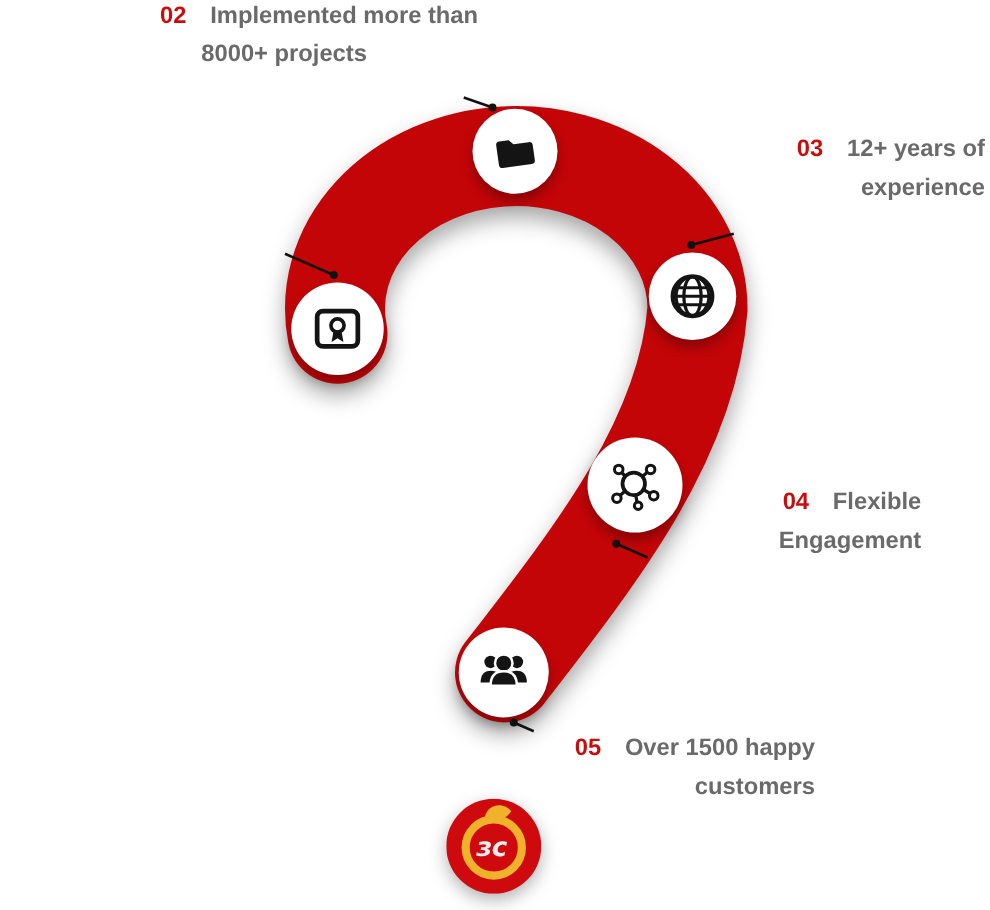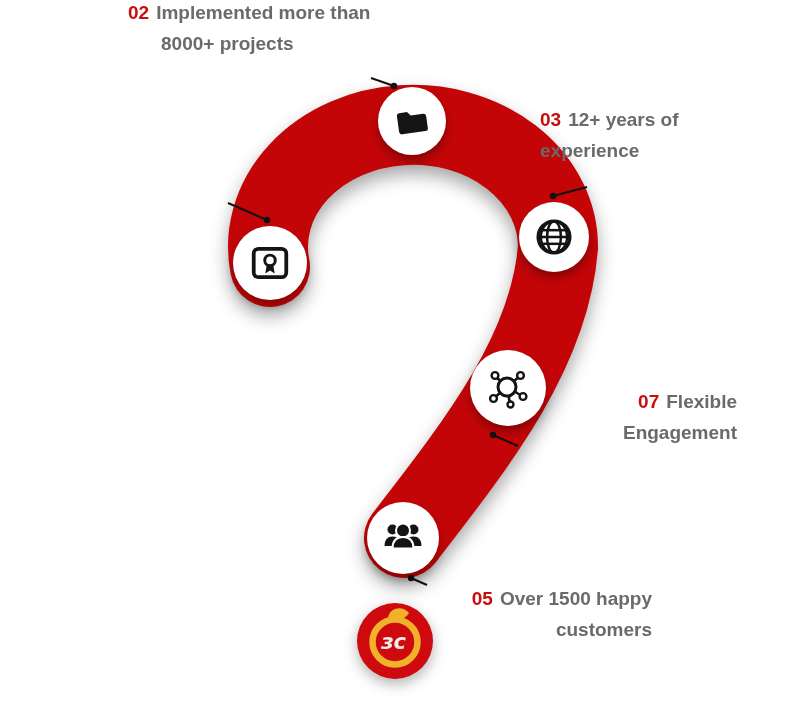--- a/index.html
+++ b/index.html
@@ -1,35 +1,35 @@
 <!DOCTYPE html>
 <html><head>
 <meta charset="utf-8">
 <style>
   html,body{margin:0;padding:0;}
   body{background:#ffffff;font-family:"Liberation Sans",sans-serif;}
   .stage{position:relative;width:792px;height:728px;background:#ffffff;overflow:hidden;}
   svg.layer{position:absolute;left:0;top:0;}
   .qshadow{filter:drop-shadow(0 9px 9px rgba(0,0,0,0.35));}
   .label{position:absolute;font:700 19px/31px "Liberation Sans",sans-serif;color:#6a6a6a;white-space:pre-line;}
-  .label .num{color:#c90d0d;padding-right:7px;}
+  .label .num{color:#c90d0d;padding-right:19px;}
   #label-01{left:2px;top:160px;}
   #label-02{left:128px;top:-3px;width:312px;padding-left:33px;text-indent:-33px;}
-  #label-03{left:540px;top:104px;width:248px;text-align:left;}
+  #label-03{left:540px;top:104px;width:248px;text-align:right;}
   #label-04{left:505px;top:386px;width:232px;text-align:right;}
   #label-05{left:430px;top:536px;width:222px;text-align:right;margin-top:47px;}
   .icon-circle{position:absolute;background:#ffffff;border-radius:50%;
     box-shadow:0 6px 9px rgba(0,0,0,0.30);
     display:flex;align-items:center;justify-content:center;}
   #circle-cert{left:233px;top:226px;width:74px;height:74px;}
   #circle-folder{left:378px;top:87px;width:68px;height:68px;}
   #circle-globe{left:519px;top:202px;width:70px;height:70px;}
   #circle-network{left:470px;top:350px;width:76px;height:76px;}
   #circle-people{left:367px;top:502px;width:72px;height:72px;}
-  .logo{position:absolute;left:357px;top:603px;width:76px;height:76px;
+  .logo{position:absolute;left:357px;top:639px;width:76px;height:76px;
     filter:drop-shadow(0 5px 7px rgba(0,0,0,0.30));}
 </style>
 </head>
 <body>
 
 <div class="stage">
 
   <svg class="layer" width="792" height="728" viewBox="0 0 792 728">
     <g class="qshadow">
       <path d="M 270 267 A 145 122 0 1 1 558 247 C 550 350 480 440 404 538" fill="none" stroke="#c30508" stroke-width="80" stroke-linecap="round"></path>
@@ -115,19 +115,19 @@
     </svg>
   </div>
 
 
   <div class="label" id="label-02"><span class="num">02</span><span>Implemented more than
 8000+ projects</span></div>
 
   <div class="label" id="label-03"><span class="num">03</span><span>12+ years of
 experience</span></div>
 
-  <div class="label" id="label-04"><span class="num">07</span><span>Flexible
+  <div class="label" id="label-04"><span class="num">04</span><span>Flexible
 Engagement</span></div>
 
   <div class="label" id="label-05"><span class="num">05</span><span>Over 1500 happy
 customers</span></div>
 
 </div>
 
 </body></html>

